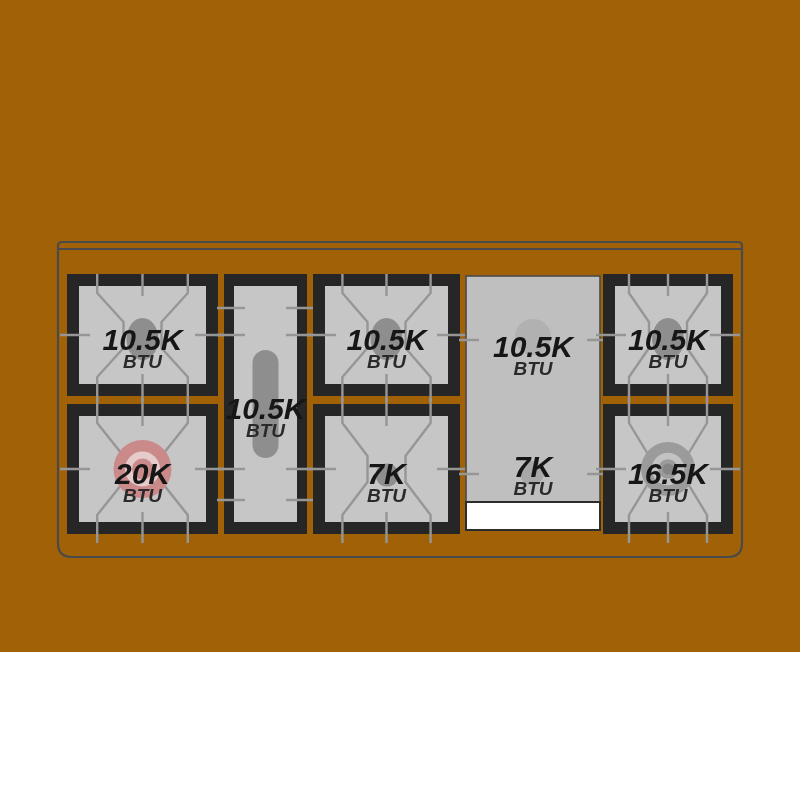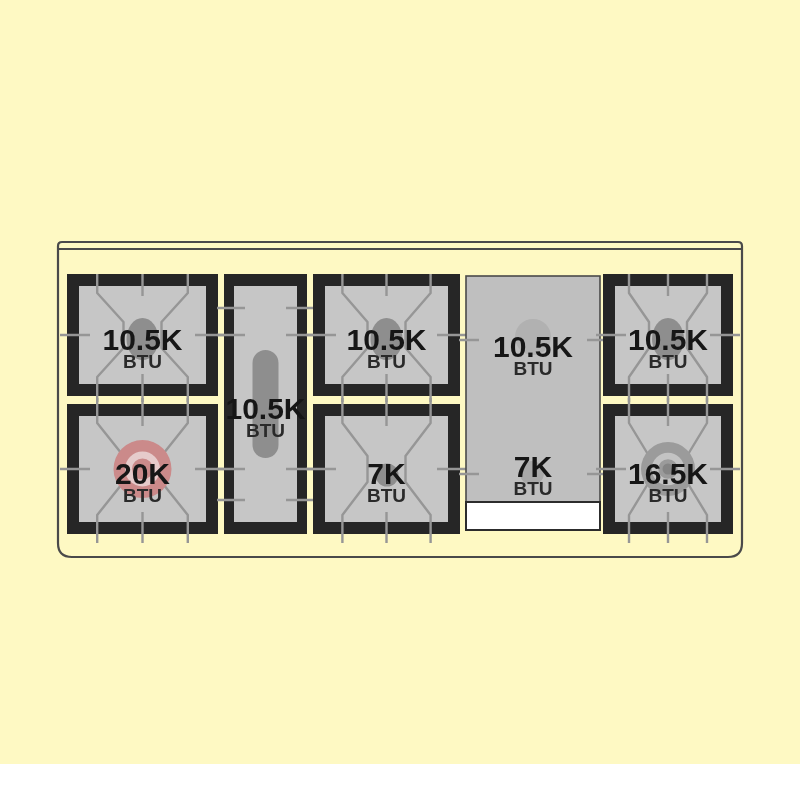--- a/index.html
+++ b/index.html
@@ -1,16 +1,16 @@
 <!DOCTYPE html>
 <html><head>
 <meta charset="utf-8">
 <style>
   html,body{margin:0;padding:0;background:#ffffff;}
-  .page{position:relative;width:800px;height:764px;background:#fef9c3;overflow:hidden;}
+  .page{position:relative;width:800px;height:652px;background:#a16207;overflow:hidden;font-style:italic;}
   svg{display:block;}
   svg text{font-family:"Liberation Sans", sans-serif;font-weight:bold;text-anchor:middle;}
   .power{font-size:30px;fill:#161616;}
   .unit{font-size:19px;fill:#2a2a2a;}
   .frame{fill:#262626;}
   .surface{fill:#c6c6c6;}
   .grate{stroke:#969696;stroke-width:2.4;fill:none;stroke-linejoin:round;stroke-linecap:butt;}
   .panel-line{stroke:#4a4a4a;fill:none;}
   .burner{fill:#8e8e8e;}
 </style>

